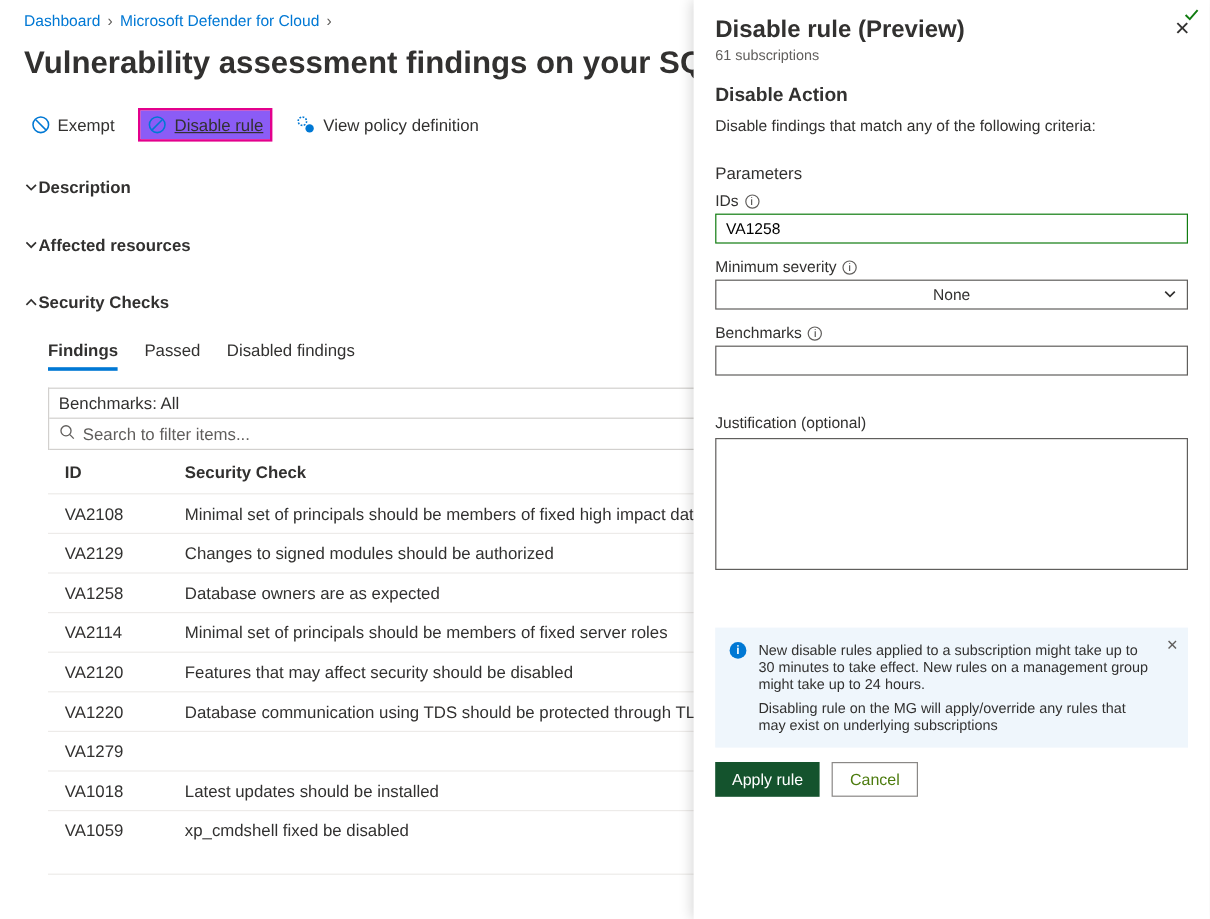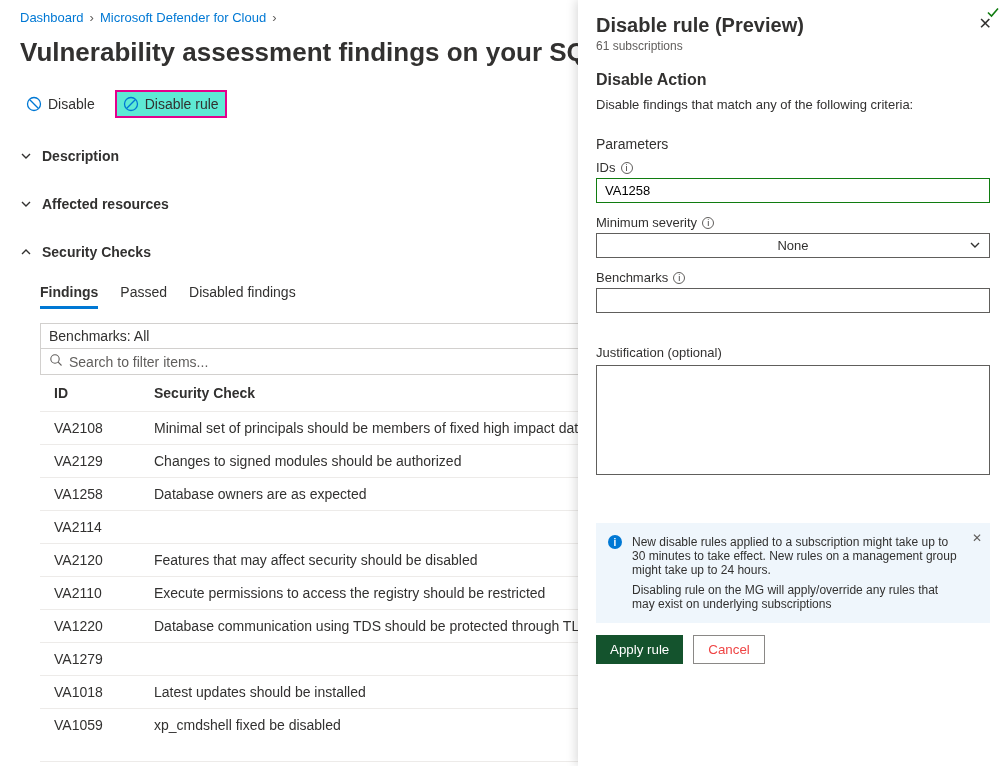--- a/index.html
+++ b/index.html
@@ -43,29 +43,29 @@
     align-items: center;
     gap: 6px;
     padding: 4px 6px;
     cursor: pointer;
     color: #323130;
   }
   .tb-icon-svg { display: inline-flex; }
   .toolbar .tb-btn.highlighted {
     outline: 2px solid #e3008c;
     outline-offset: 0;
-    background: #5eead4;
+    background: #8b5cf6;
+    text-decoration: underline;
   }
   .section {
     padding: 10px 0;
   }
   .section-header {
     display: flex;
     align-items: center;
-    gap: 10px;
     font-weight: 600;
     cursor: pointer;
     padding: 6px 0;
   }
   .chev {
     width: 12px; height: 12px;
     display:inline-flex;
     align-items:center;
     justify-content:center;
   }
@@ -129,21 +129,21 @@
     background: #f3f2f1;
     color: #a19f9d;
     cursor: pointer;
   }
   .btn.primary {
     background: #14532d;
     color: #fff;
   }
   .btn.secondary {
     background: #fff;
-    color: #ef4444;
+    color: #4d7c0f;
     border: 1px solid #8a8886;
   }
   
   .panel {
     position: absolute;
     top: 0; right: 0;
     width: 430px;
     height: 766px;
     background: #fff;
     box-shadow: -2px 0 10px rgba(0,0,0,0.15);
@@ -260,30 +260,39 @@
   <div class="page-title">Vulnerability assessment findings on your SQL ser</div>
 
   <div class="toolbar">
     <div class="tb-btn">
       <span class="tb-icon-svg">
         <svg width="16" height="16" viewBox="0 0 16 16">
             <circle cx="8" cy="8" r="6.5" fill="none" stroke="#0078d4" stroke-width="1.3"></circle>
             <path d="M3.8 3.8 L12.2 12.2" stroke="#0078d4" stroke-width="1.3"></path>
           </svg>
       </span>
-      <span>Disable</span>
+      <span>Exempt</span>
     </div>
     <div class="tb-btn highlighted">
       <span class="tb-icon-svg">
         <svg width="16" height="16" viewBox="0 0 16 16">
             <circle cx="8" cy="8" r="6.5" fill="none" stroke="#0078d4" stroke-width="1.3"></circle>
             <path d="M12.2 3.8 L3.8 12.2" stroke="#0078d4" stroke-width="1.3"></path>
           </svg>
       </span>
       <span>Disable rule</span>
+    </div>
+    <div class="tb-btn">
+      <span class="tb-icon-svg">
+        <svg width="16" height="16" viewBox="0 0 16 16">
+            <circle cx="5" cy="5" r="3.5" fill="none" stroke="#0078d4" stroke-width="1.3" stroke-dasharray="1.5 1.2"></circle>
+            <circle cx="11" cy="11" r="3.5" fill="#0078d4"></circle>
+          </svg>
+      </span>
+      <span>View policy definition</span>
     </div>
   </div>
 
   <div class="section">
     <div class="section-header">
       <span class="chev">
         <svg width="12" height="12" viewBox="0 0 12 12">
             <path d="M2 4 L6 8 L10 4" fill="none" stroke="#323130" stroke-width="1.4"></path>
           </svg>
       </span>
@@ -344,28 +353,25 @@
           <div class="trow">
             <div>VA2129</div>
             <div>Changes to signed modules should be authorized</div>
           </div>
           <div class="trow">
             <div>VA1258</div>
             <div>Database owners are as expected</div>
           </div>
           <div class="trow">
             <div>VA2114</div>
+            <div>Minimal set of principals should be members of fixed server roles</div>
           </div>
           <div class="trow">
             <div>VA2120</div>
             <div>Features that may affect security should be disabled</div>
-          </div>
-          <div class="trow">
-            <div>VA2110</div>
-            <div>Execute permissions to access the registry should be restricted</div>
           </div>
           <div class="trow">
             <div>VA1220</div>
             <div>Database communication using TDS should be protected through TLS</div>
           </div>
           <div class="trow">
             <div>VA1279</div>
           </div>
           <div class="trow">
             <div>VA1018</div>

